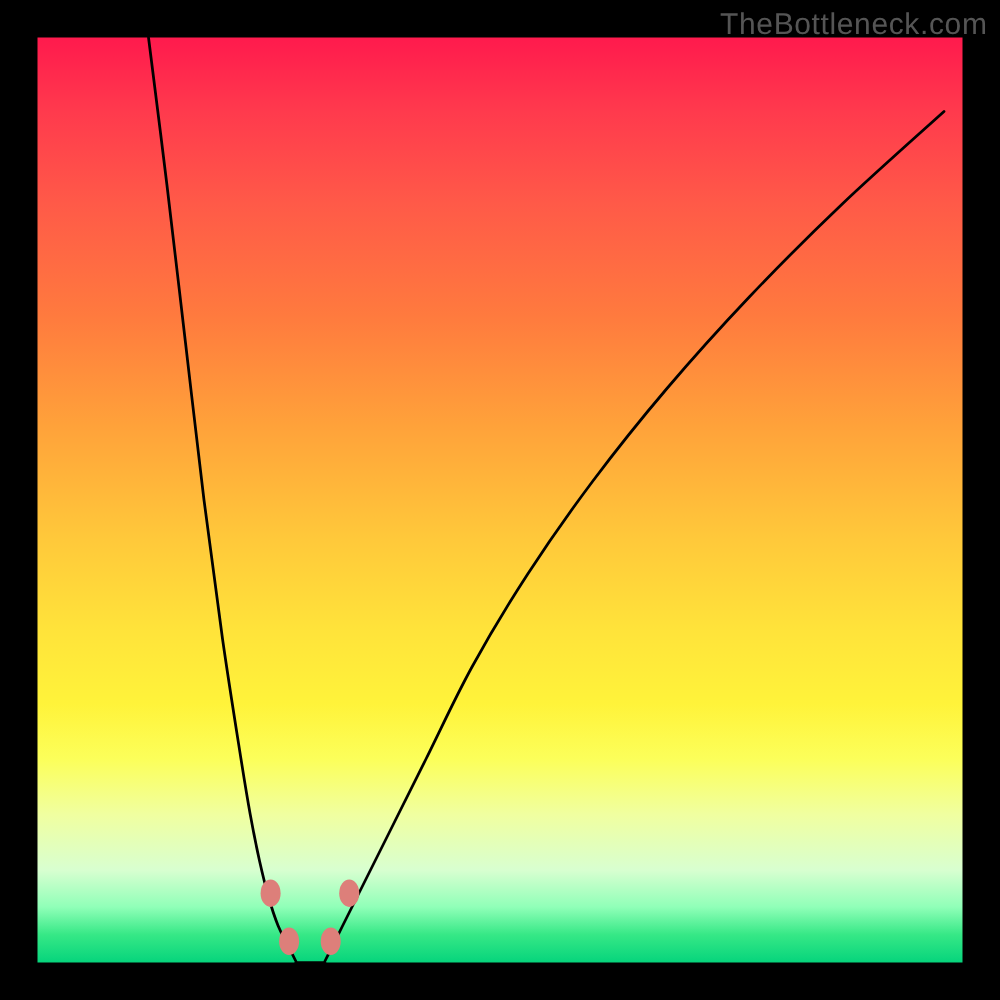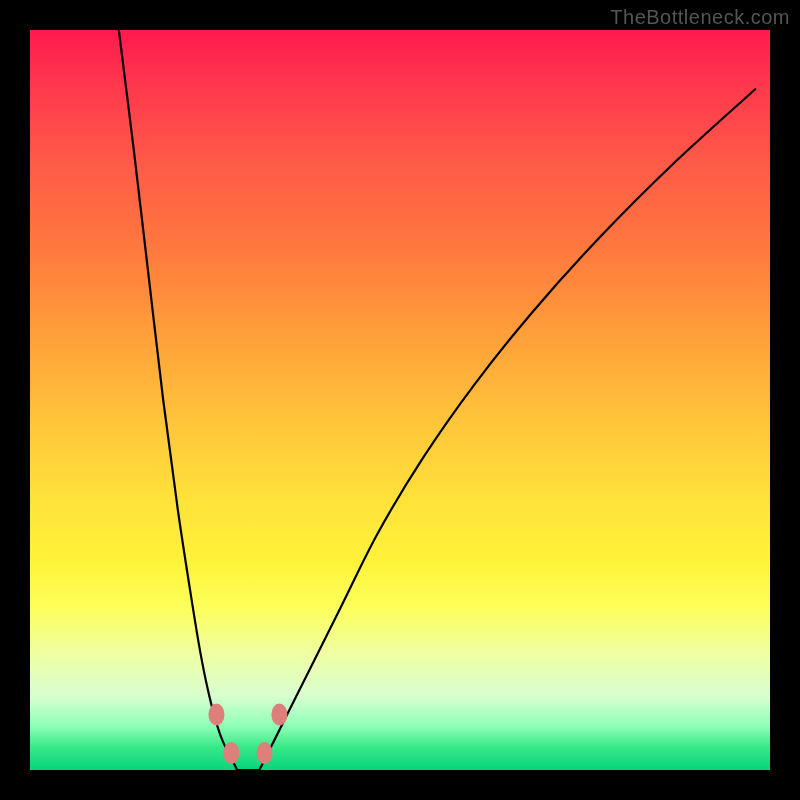--- a/index.html
+++ b/index.html
@@ -15,21 +15,21 @@
     position: relative;
     width: 800px;
     height: 800px;
     background: #000;
   }
   .watermark {
     position: absolute;
     top: 6px;
     right: 10px;
     color: #555;
-    font-size: 20px;
+    font-size: 24px;
     font-weight: 500;
     letter-spacing: 0.5px;
     user-select: none;
   }
   .plot {
     position: absolute;
     left: 30px;
     top: 30px;
     width: 740px;
     height: 740px;

